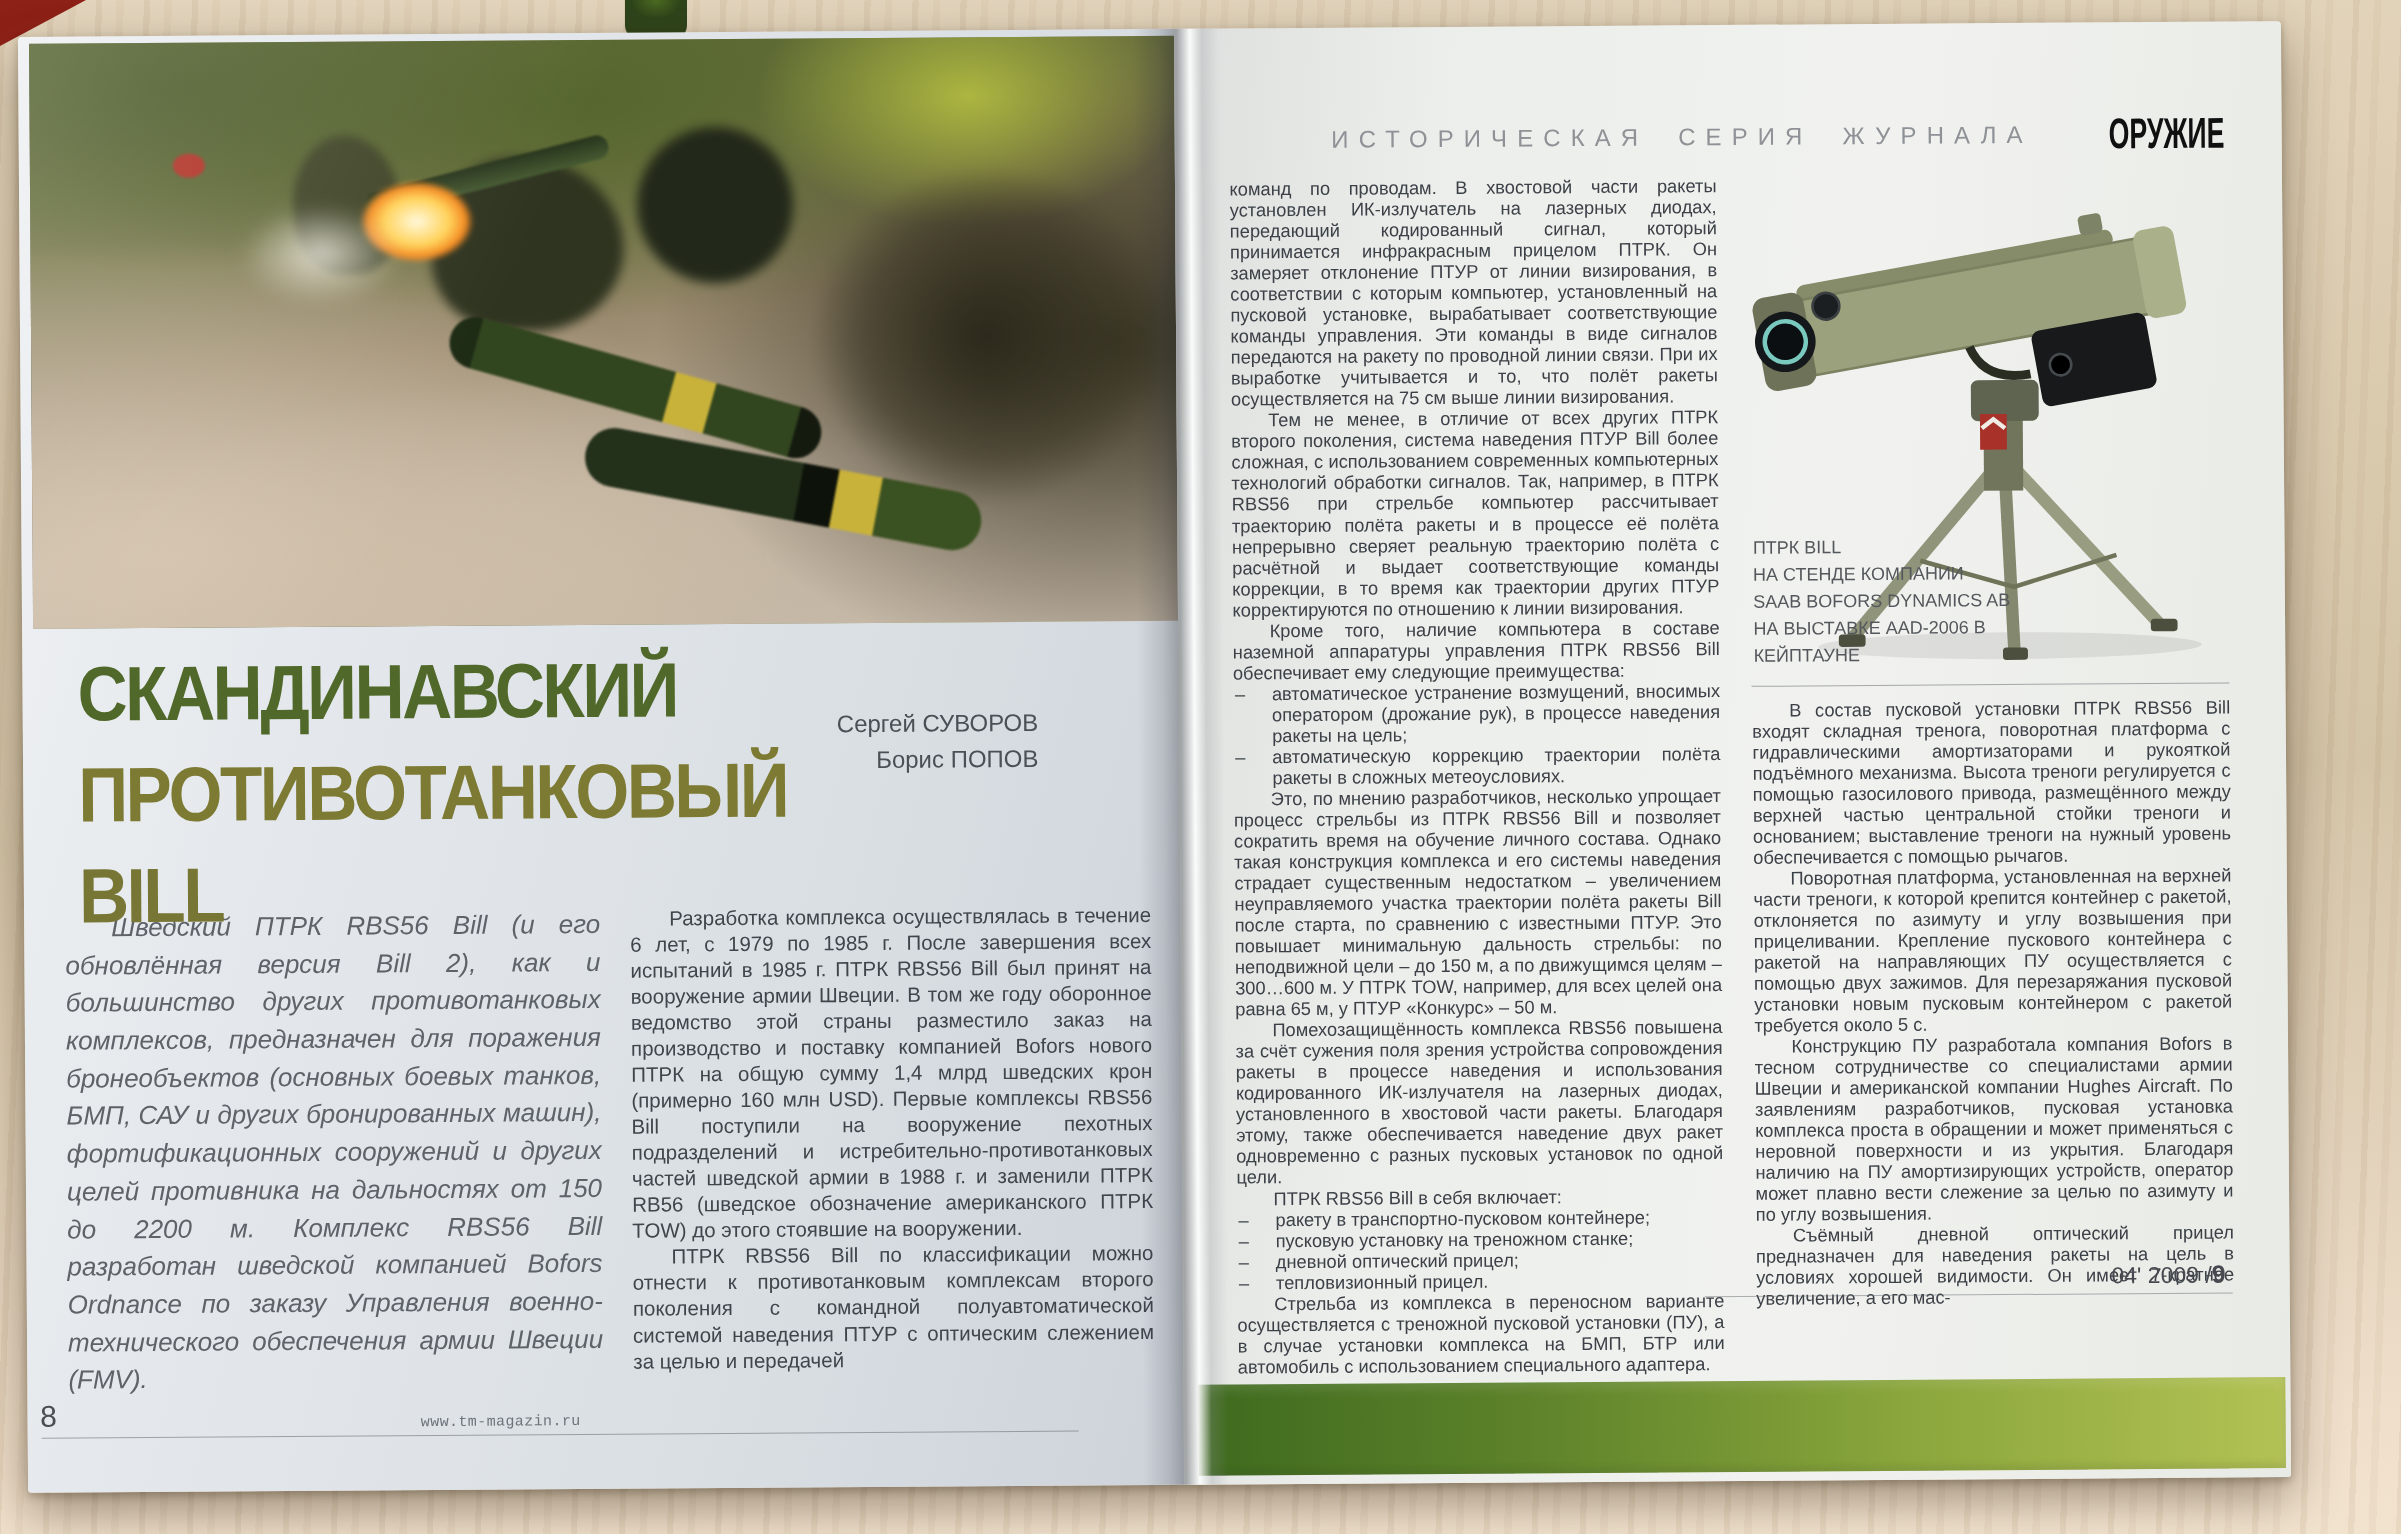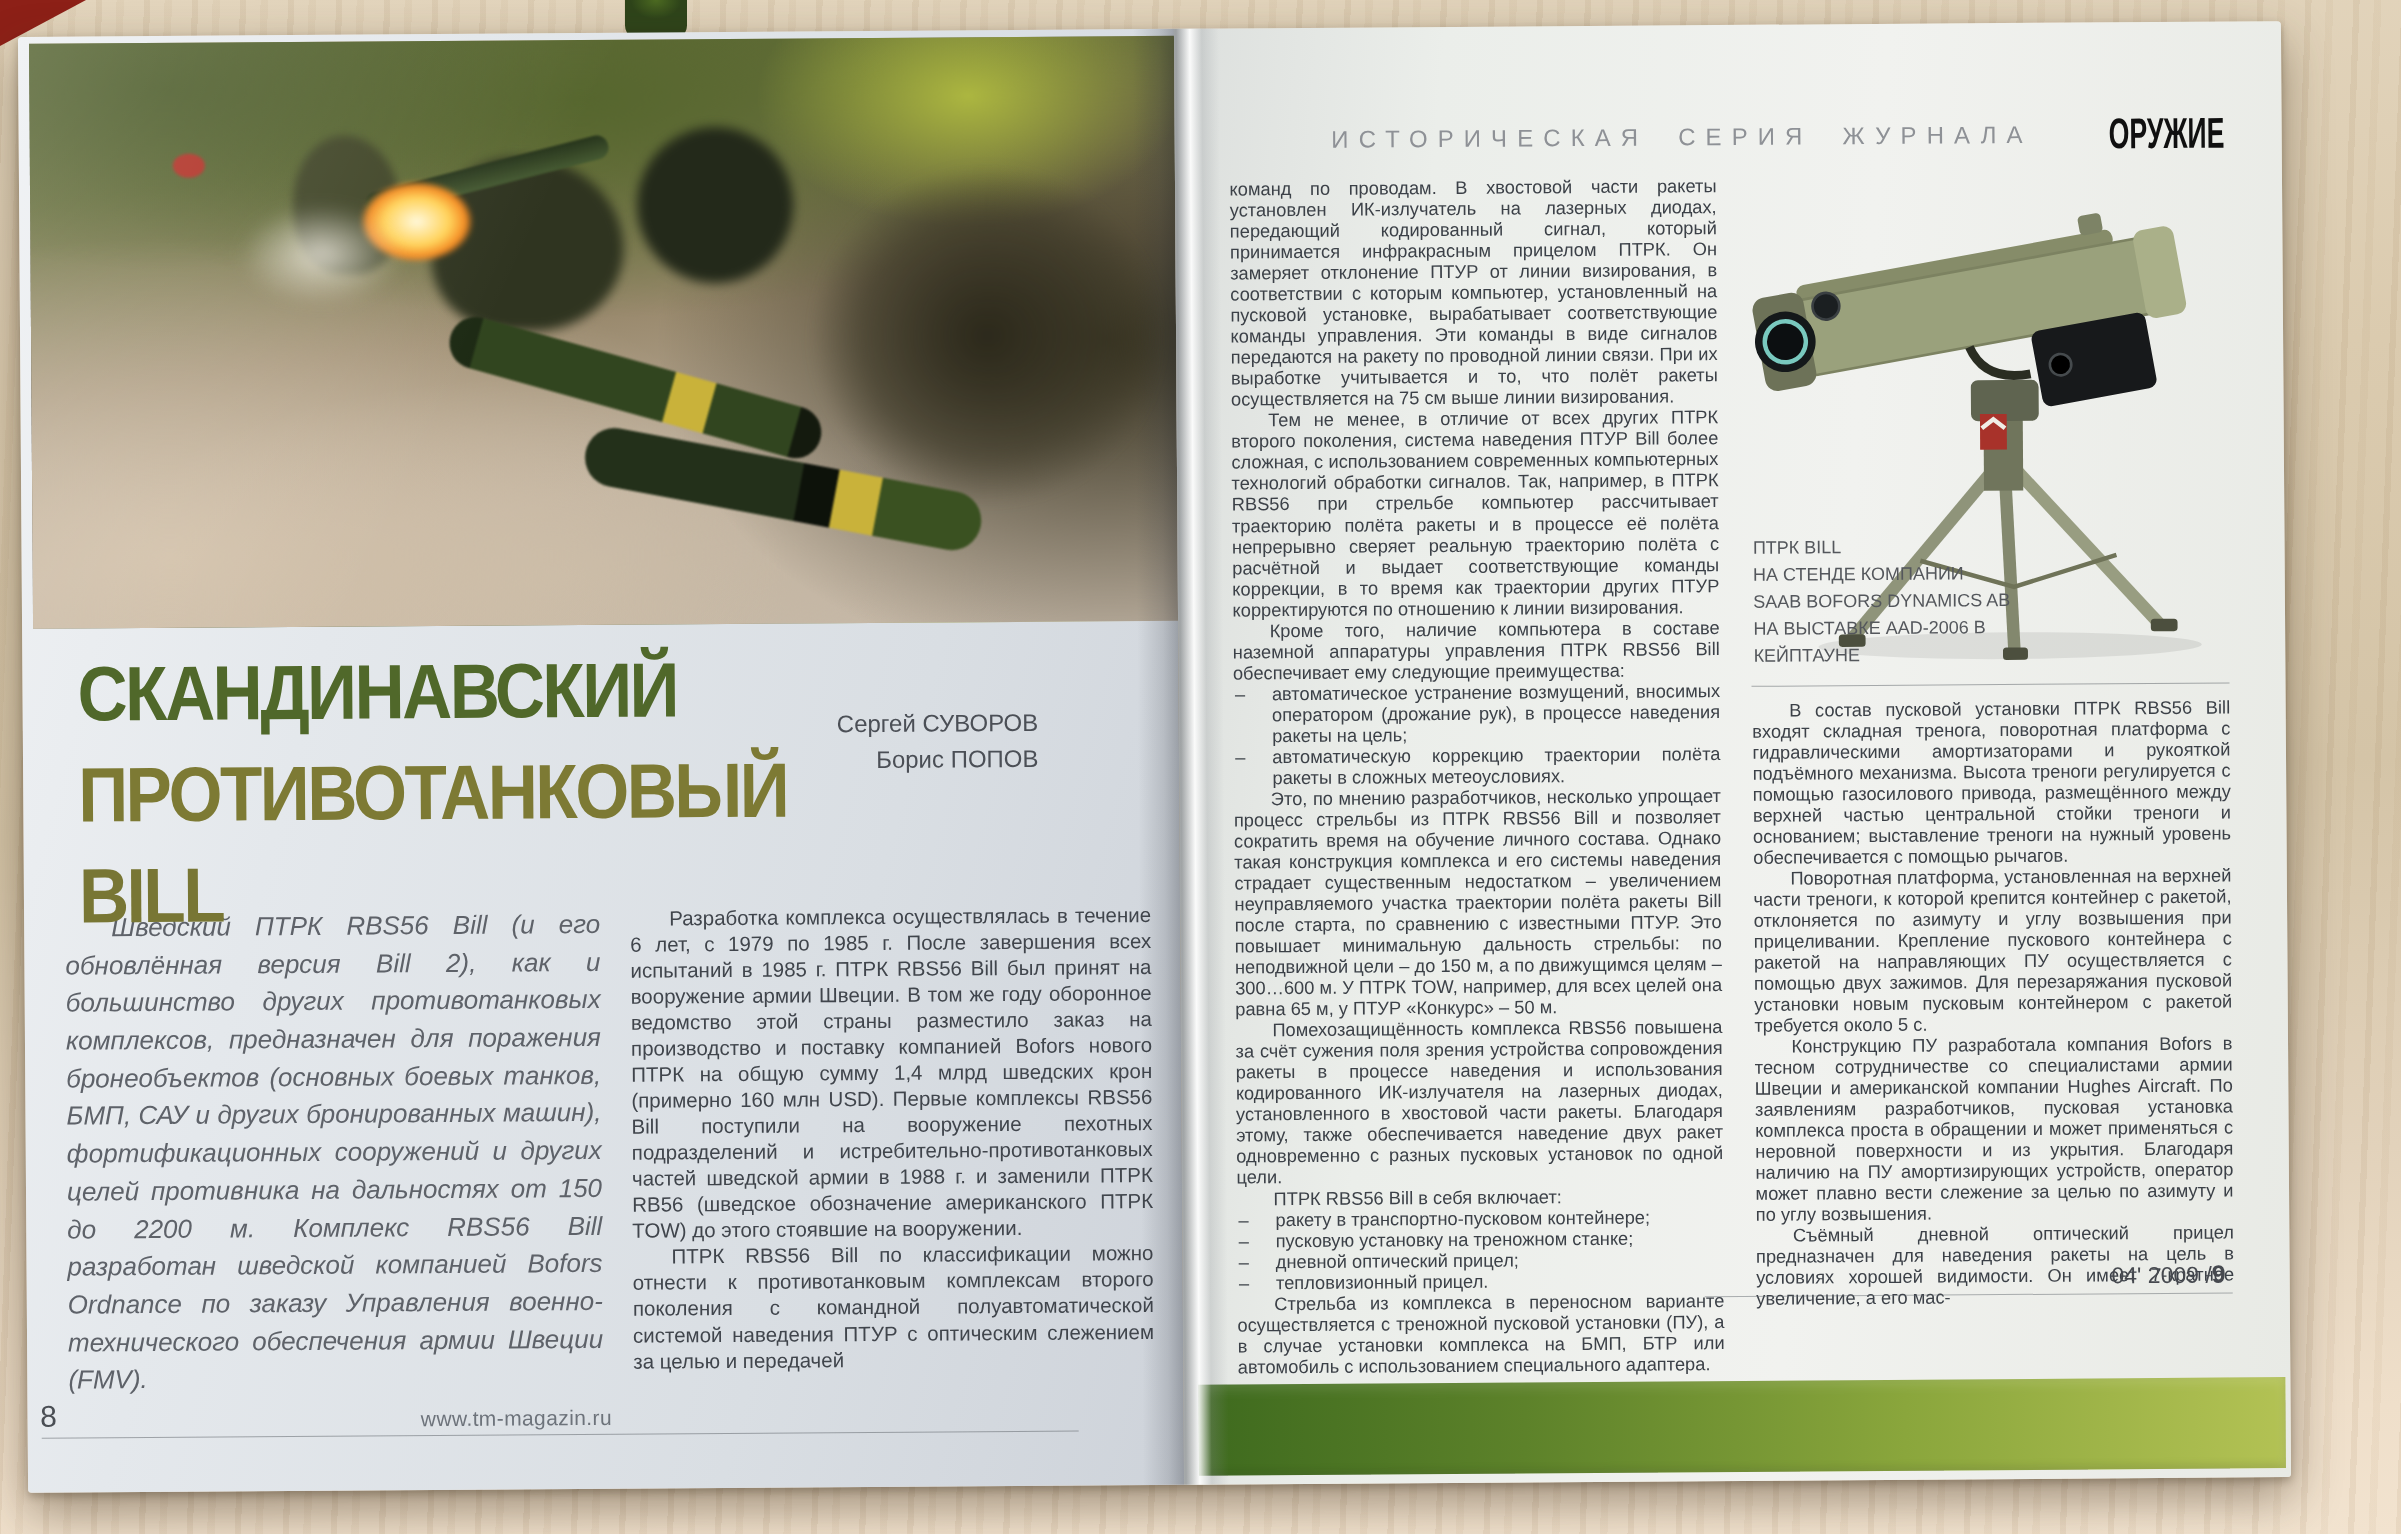--- a/index.html
+++ b/index.html
@@ -69,21 +69,21 @@
     line-height:1.5;color:#4b4f56;z-index:2;}
 
   .lp-cols{position:absolute;top:873px;left:41px;width:1087px;display:flex;gap:30px;}
   .lead{width:535px;font-size:26px;line-height:1.45;font-style:italic;color:#5e6269;
     text-align:justify;text-indent:46px;}
   .lp-col2{width:521px;font-size:20.5px;line-height:1.27;color:#40454c;text-align:justify;}
   .lp-col2 p{margin:0;text-indent:39px;}
 
   .lp-num{position:absolute;left:12.5px;bottom:59px;font-size:30px;color:#4a4e54;}
   .lp-rule{position:absolute;left:14.3px;right:105px;bottom:54px;border-top:1.8px solid rgba(100,106,112,.55);}
-  .lp-url{position:absolute;left:34%;bottom:59px;font-size:21px;color:#6d737b;letter-spacing:0.4px;}
+  .lp-url{position:absolute;left:34%;bottom:59px;font-size:15px;color:#6d737b;letter-spacing:0.4px;font-family:Liberation Mono, monospace;}
 
   
   .rp-header{position:absolute;top:87px;right:57px;display:flex;align-items:center;z-index:2;}
   .series{font-size:24px;color:#8e9196;letter-spacing:.42em;word-spacing:.55em;white-space:nowrap;}
   .logo{display:inline-block;font-size:43px;font-weight:900;color:#101010;
     transform:scaleX(.62);transform-origin:right center;margin-left:5.4px;white-space:nowrap;}
 
   .rp-cols{position:absolute;top:150px;left:54px;width:998px;display:flex;gap:32px;}
   .rp-col1{width:487px;font-size:18.3px;line-height:1.15;color:#3c4148;text-align:justify;}
   .rp-col1 p,.rp-col2 p{margin:0;text-indent:37px;}

